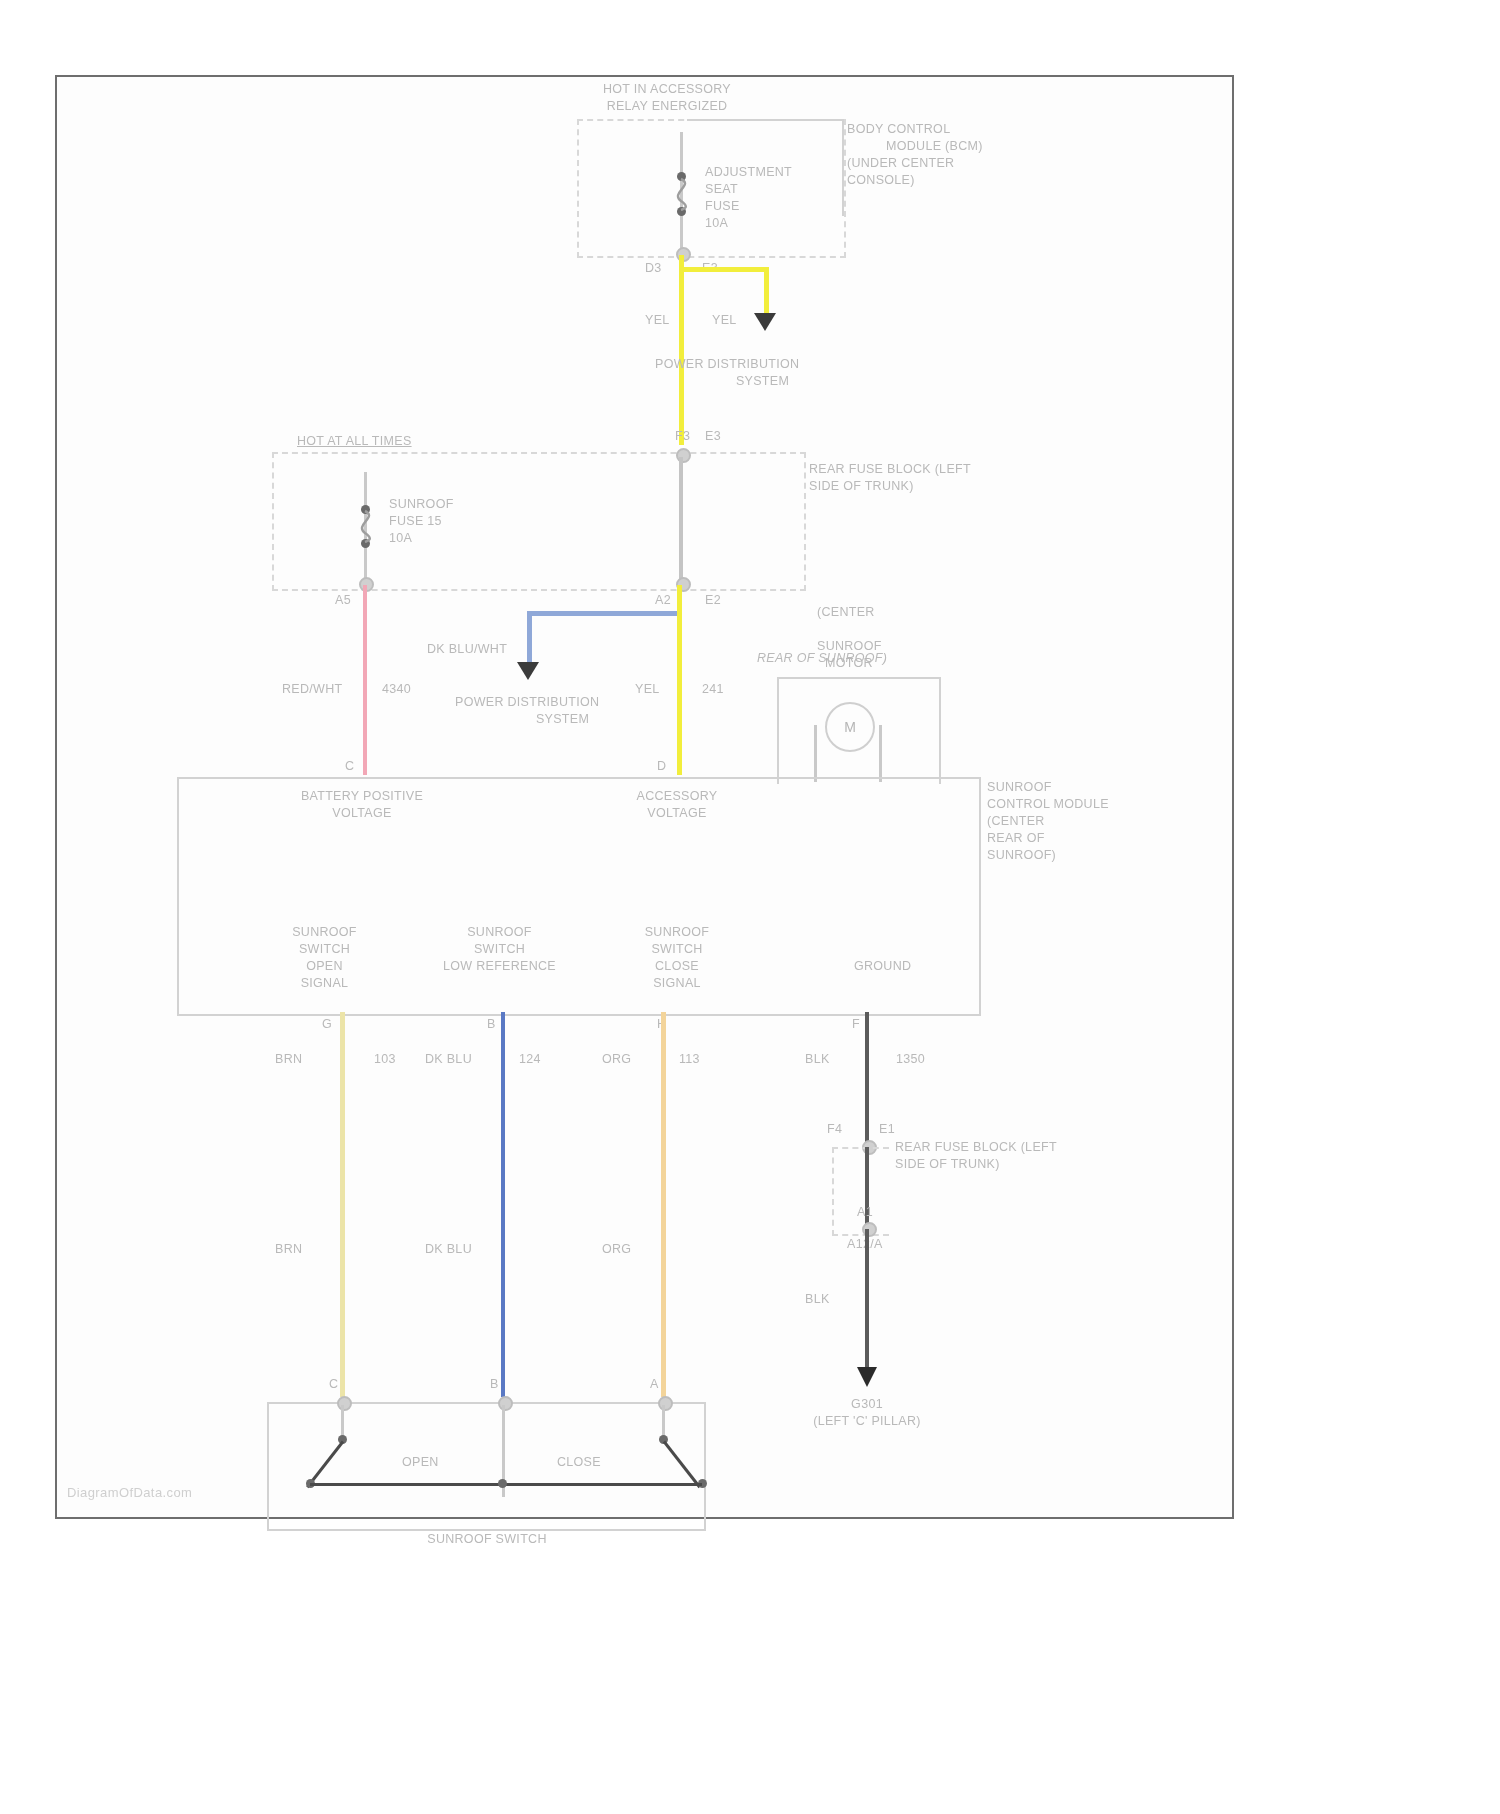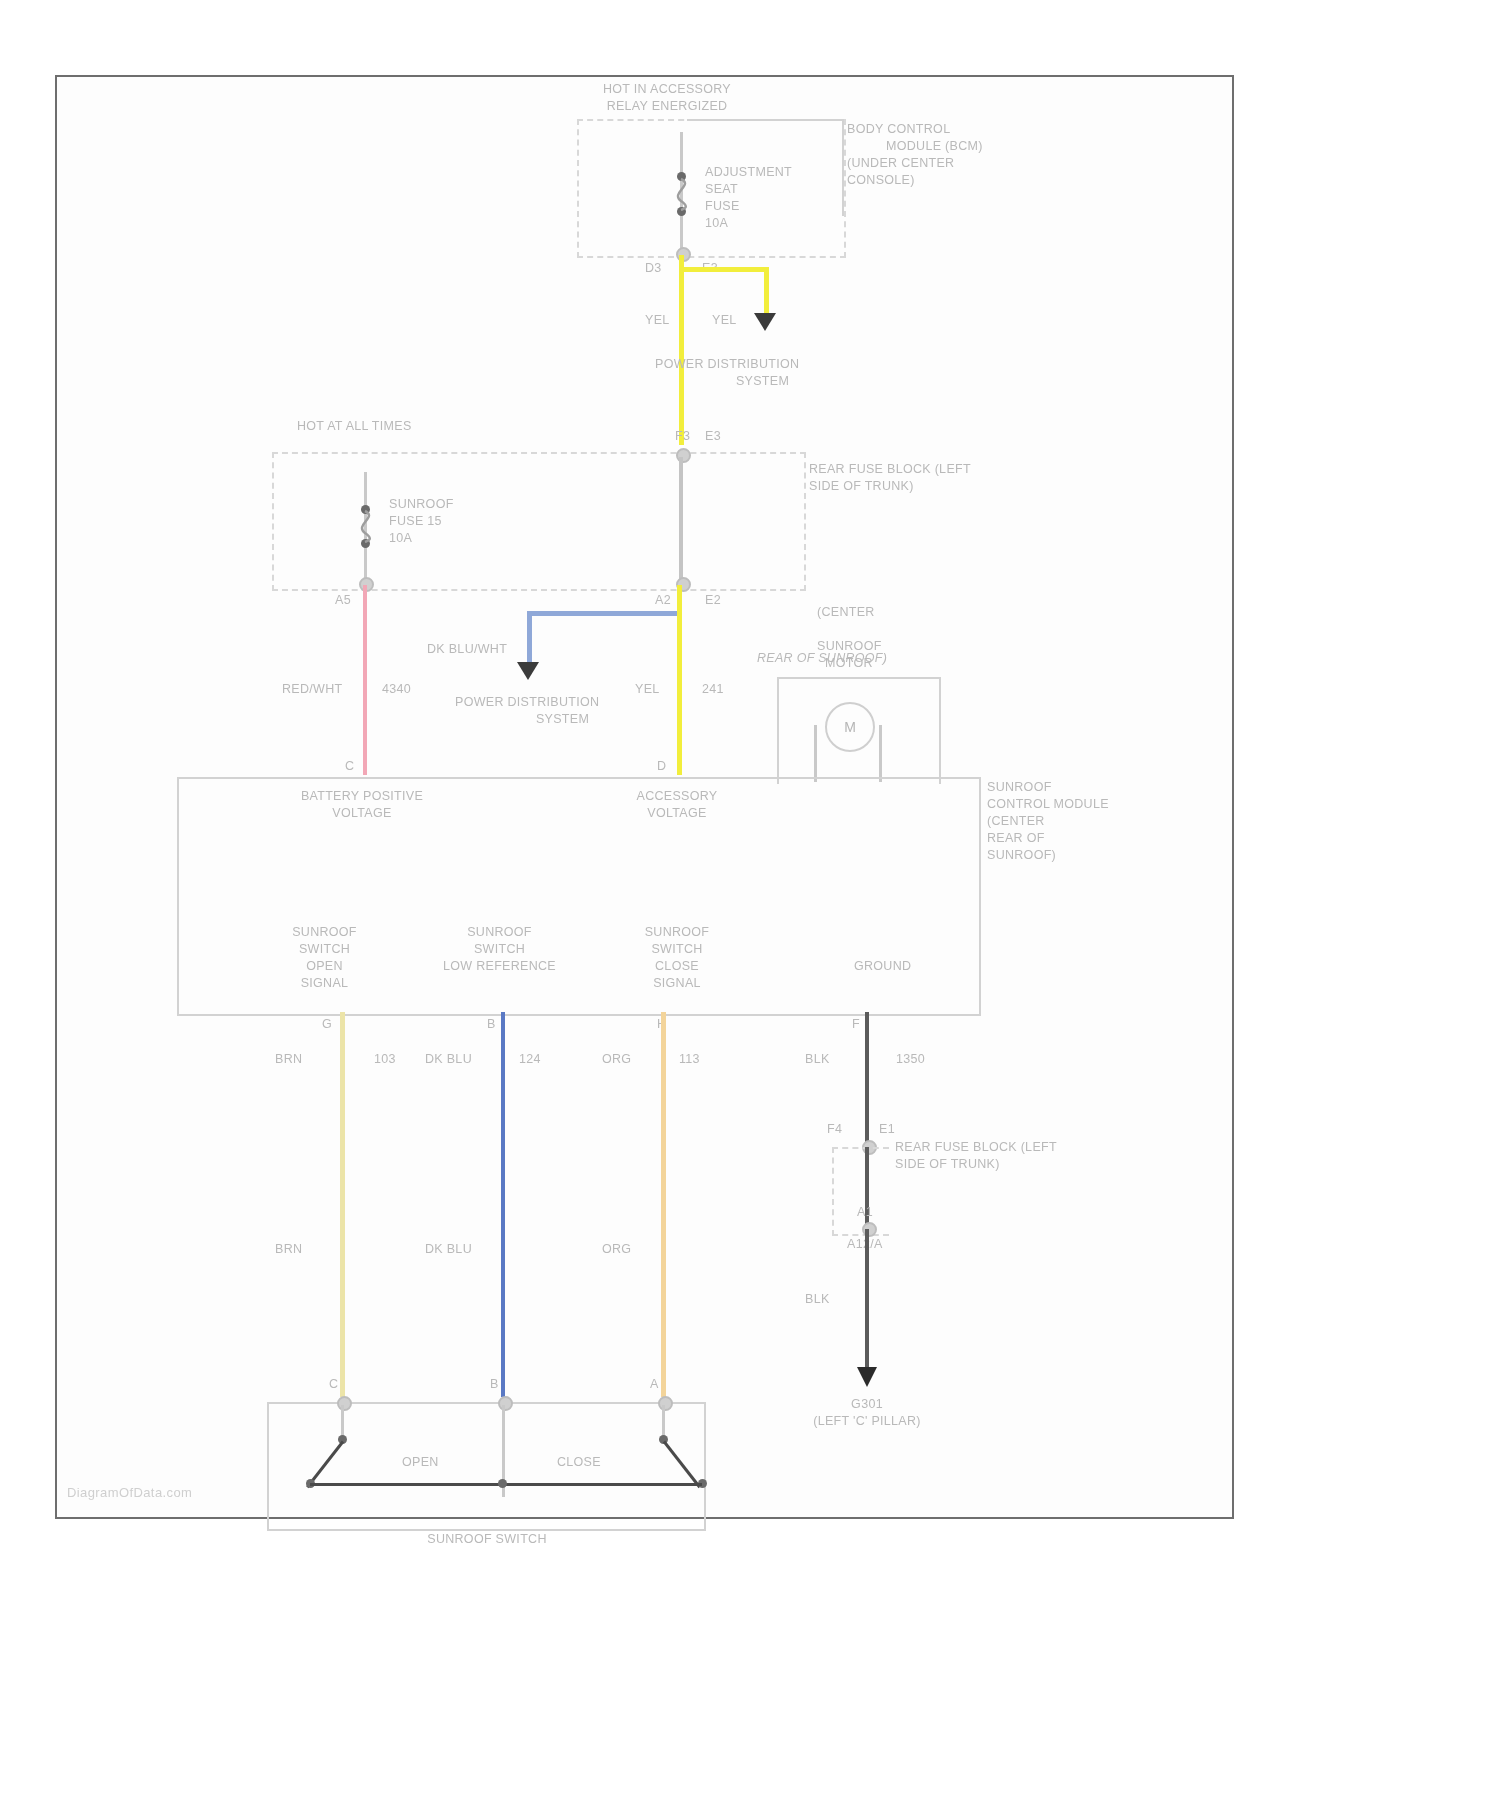--- a/index.html
+++ b/index.html
@@ -80,21 +80,21 @@
     <div class="hline yel" style="left:622px;top:190px;width:90px;"></div>
     <div class="vline yel" style="left:707px;top:190px;height:50px;"></div>
     <div class="arrow blk" style="left:697px;top:236px;"></div>
 
     <div class="t" style="left:588px;top:236px;">YEL</div>
     <div class="t" style="left:655px;top:236px;">YEL</div>
 
     <div class="t" style="left:598px;top:280px;">POWER DISTRIBUTION</div>
     <div class="t ctr" style="left:598px;top:297px;width:215px;">SYSTEM</div>
 
-    <div class="t" style="left:240px;top:342px;">HOT AT ALL TIMES</div>
+    <div class="t" style="left:240px;top:357px;text-decoration:underline;">HOT AT ALL TIMES</div>
 
     <div class="dashbox" style="left:215px;top:375px;width:530px;height:135px;"></div>
 
     <div class="t" style="left:618px;top:352px;">F3</div>
     <div class="t" style="left:648px;top:352px;">E3</div>
 
     <div class="node" style="left:619px;top:371px;"></div>
 
     <div class="vline gry" style="left:622px;top:380px;height:125px;"></div>
 

